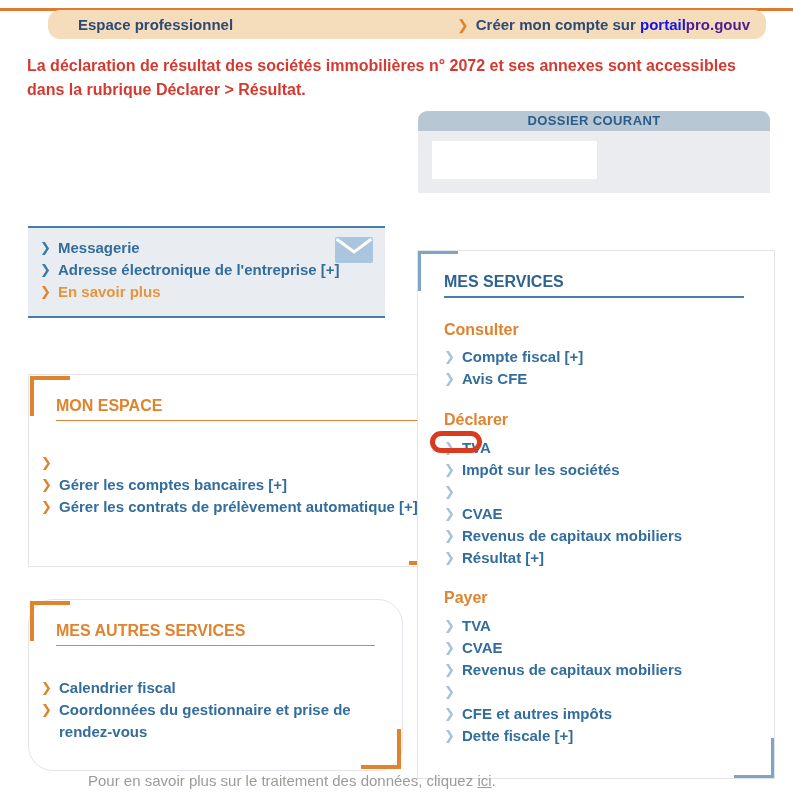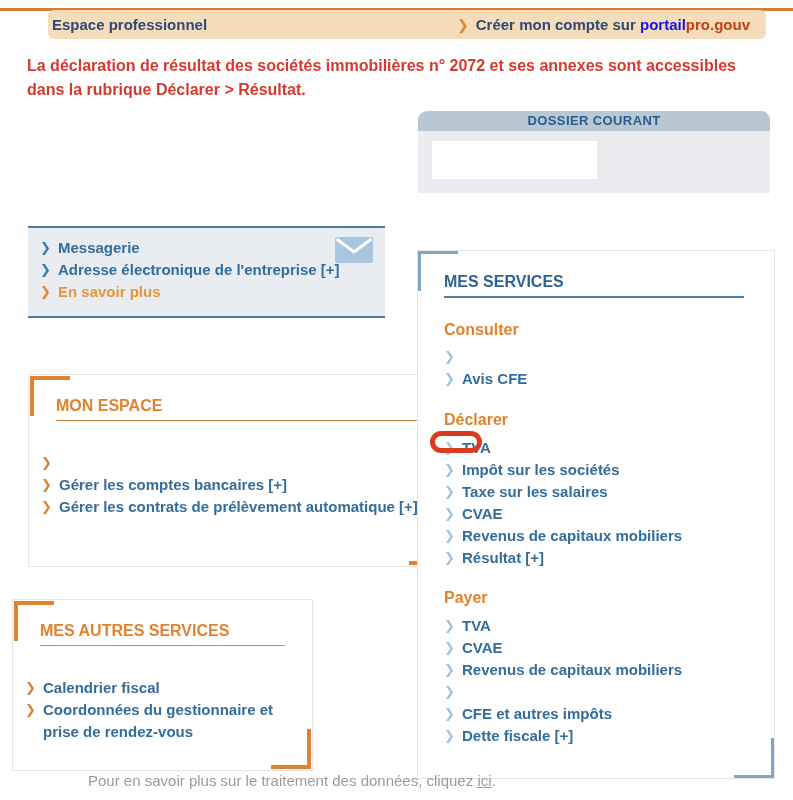--- a/index.html
+++ b/index.html
@@ -2,31 +2,31 @@
 <html lang="fr"><head>
 <meta charset="utf-8">
 <style>
   * { margin:0; padding:0; box-sizing:border-box; }
   html,body { width:793px; height:800px; background:#ffffff;
     font-family:"Liberation Sans","DejaVu Sans",sans-serif; }
 
   
   #top-line { position:absolute; left:0; top:8; top:8px; width:793px; height:3px; background:#dc7a2e; }
   #header-bar { position:absolute; left:48px; top:10px; width:718px; height:29px;
-    background:#f5dcbb; border-radius:6px; display:flex; align-items:center;
-    justify-content:space-between; padding:0 16px 0 4px; }
+    background:#f5dcbb; border-radius:12px; display:flex; align-items:center;
+    justify-content:space-between; padding:0 16px 0 30px; }
   #header-title { font-size:15px; font-weight:bold; color:#2d4a74; }
   #create-account { font-size:15px; font-weight:bold; color:#2d4a74; text-decoration:none; white-space:nowrap; }
   .chev { font-weight:bold; display:inline-block; }
   .chev-orange { color:#e0832e; }
   .chev-blue { color:#3d7aa8; }
   .chev-light { color:#a4c2da; }
   #create-account .chev { margin-right:7px; font-size:14px; }
   .brand-blue { color:#1414e8; }
-  .brand-red { color:#c2410c; }
+  .brand-red { color:#4c1d95; }
 
   
   #alert-banner { position:absolute; left:27px; top:54px; width:745px;
     color:#d43a2f; font-size:16px; font-weight:bold; line-height:24px; }
 
   
   #dossier-panel { position:absolute; left:418px; top:111px; width:352px; height:73px; }
   #dossier-header { height:20px; background:#b7c7d3; border-radius:9px 9px 0 0;
     color:#2a5c8c; font-size:13px; font-weight:bold; text-align:center; line-height:20px; letter-spacing:.4px; }
   #dossier-body { position:relative; height:62px; background:#eaecef; }
@@ -51,21 +51,21 @@
   .row a.orange-link { color:#e8943c; }
 
   
   #messagerie-panel { position:absolute; left:28px; top:226px; width:357px; height:92px;
     background:#e9edf2; border-top:2px solid #4a7ba6; border-bottom:2px solid #4a7ba6;
     padding:9px 12px 0 12px; }
   #envelope-icon { position:absolute; right:12px; top:9px; }
 
   
   #mon-espace-panel { left:28px; top:350px; width:423px; height:193px; }
-  #mes-autres-panel { left:12px; top:575px; width:301px; height:172px; }
+  #mes-autres-panel { left:28px; top:575px; width:375px; height:172px;border-radius:25px; }
   .panel-list { position:absolute; left:12px; right:8px; top:77px; }
 
   
   #mes-services-panel { left:417px; top:226px; width:358px; height:529px; }
   .subheading { position:absolute; left:26px; color:#e0832e; font-size:16px; font-weight:bold; line-height:22px; }
   .svc-list { position:absolute; left:26px; right:8px; }
   #consulter-heading { top:68px; }   #consulter-list { top:95px; }
   #declarer-heading { top:158px; }   #declarer-list { top:186px; }
   #payer-heading { top:336px; }      #payer-list { top:364px; }
   #tva-highlight { position:absolute; left:12px; top:180px; width:52px; height:22px;
@@ -155,40 +155,40 @@
 <div class="panel" id="mes-services-panel">
   <div class="bracket bkt-tl-b"></div>
   <div class="bracket bkt-br-b"></div>
   <div class="panel-title-blue">MES SERVICES</div>
   <div class="rule-blue"></div>
 
   <div class="subheading" id="consulter-heading">Consulter</div>
   <div class="svc-list" id="consulter-list">
     <div class="row">
       <span class="chev chev-light">❯</span>
+      <a href="#">Compte fiscal [+]</a>
     </div>
     <div class="row">
       <span class="chev chev-light">❯</span>
       <a href="#">Avis CFE</a>
     </div>
   </div>
 
   <div class="subheading" id="declarer-heading">Déclarer</div>
   <div class="svc-list" id="declarer-list">
     <div class="row">
       <span class="chev chev-light">❯</span>
       <a href="#">TVA</a>
     </div>
     <div class="row">
       <span class="chev chev-light">❯</span>
       <a href="#">Impôt sur les sociétés</a>
     </div>
     <div class="row">
       <span class="chev chev-light">❯</span>
-      <a href="#">Taxe sur les salaires</a>
     </div>
     <div class="row">
       <span class="chev chev-light">❯</span>
       <a href="#">CVAE</a>
     </div>
     <div class="row">
       <span class="chev chev-light">❯</span>
       <a href="#">Revenus de capitaux mobiliers</a>
     </div>
     <div class="row">

